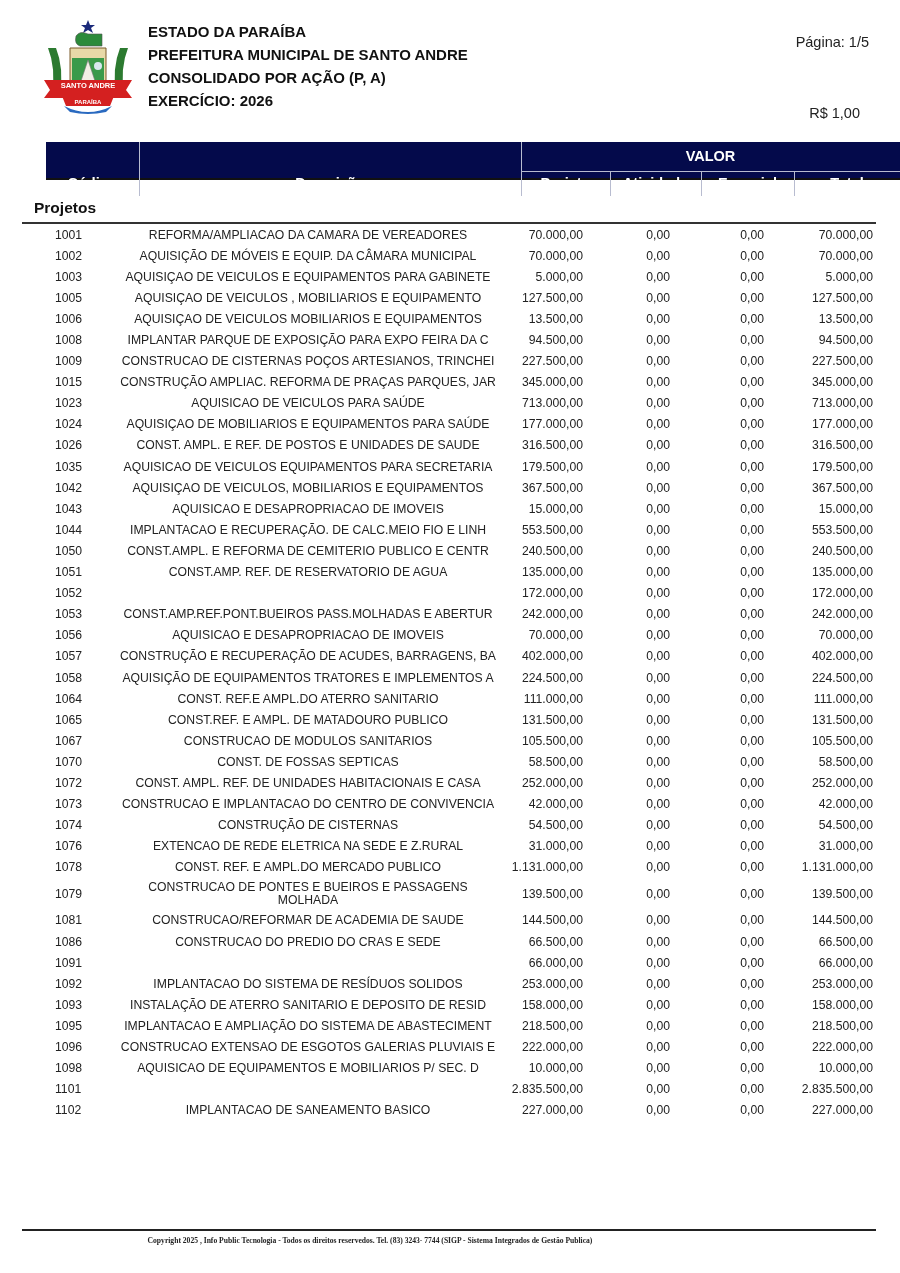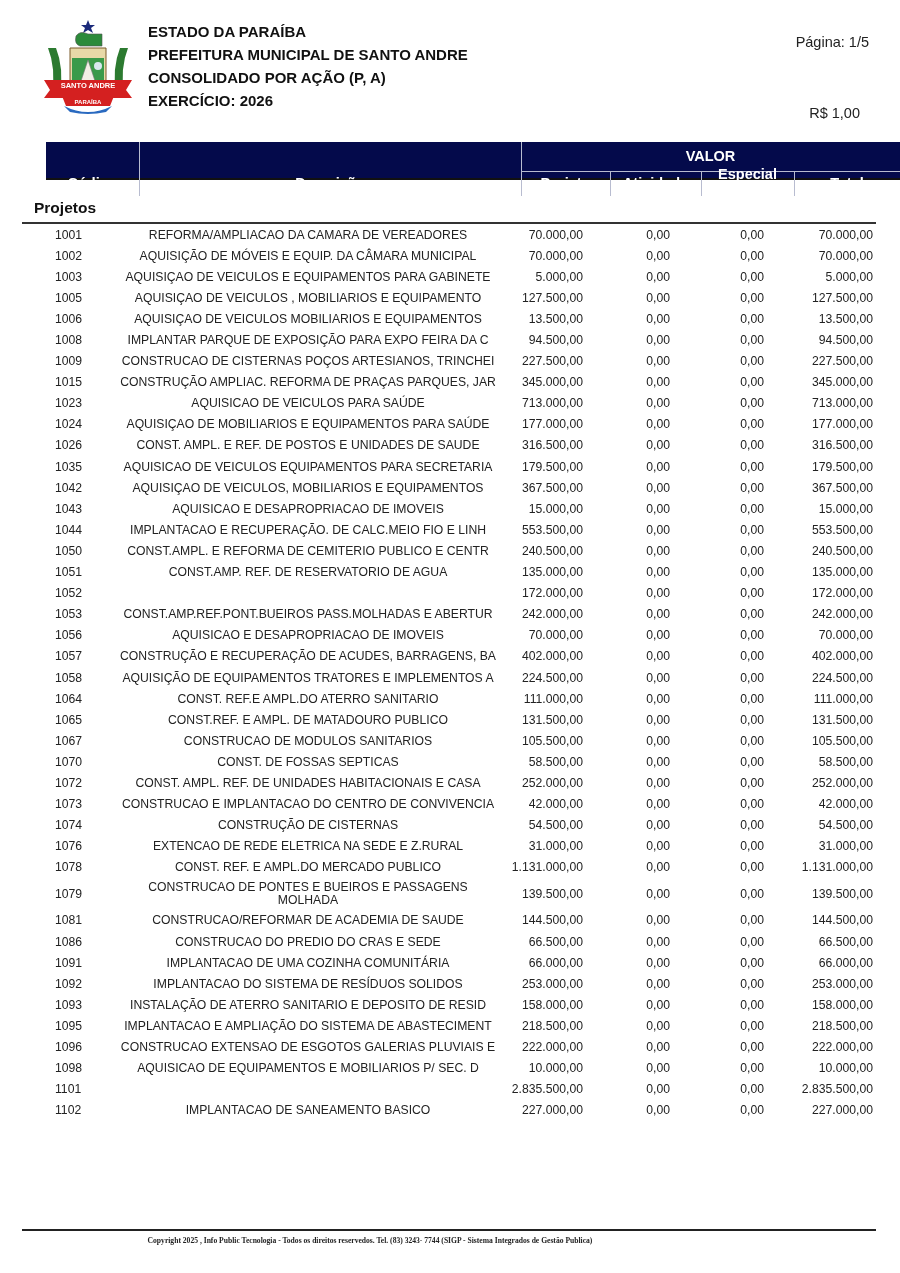--- a/index.html
+++ b/index.html
@@ -69,21 +69,21 @@
   <div class="hline" style="left:475px; top:29px; width:379px;"></div>
   <div class="vline" style="left:564px; top:29px; height:25px;"></div>
   <div class="vline" style="left:655px; top:29px; height:25px;"></div>
   <div class="vline" style="left:748px; top:29px; height:25px;"></div>
 
   <div class="th" style="left:475px; width:379px; top:6px;">VALOR</div>
   <div class="th" style="left:0; width:93px; top:33px;">Código</div>
   <div class="th" style="left:93px; width:382px; top:33px;">Descrição</div>
   <div class="th" style="left:475px; width:89px; top:33px;">Projeto</div>
   <div class="th" style="left:564px; width:91px; top:33px;">Atividade</div>
-  <div class="th" style="left:655px; width:93px; top:24px;">Especial</div>
+  <div class="th" style="left:655px; width:93px; top:33px;">Especial</div>
   <div class="th" style="left:748px; width:106px; top:33px;">Total</div>
 </div>
 
 <div class="section">Projetos</div>
 <div class="section-rule"></div>
 
 <div class="rows" id="rows">
     <div class="row">
       <span class="c-code">1001</span>
       <span class="c-desc">REFORMA/AMPLIACAO DA CAMARA DE VEREADORES</span>
@@ -350,21 +350,20 @@
     <div class="row">
       <span class="c-code">1086</span>
       <span class="c-desc">CONSTRUCAO DO PREDIO DO CRAS E SEDE</span>
       <span class="c-proj">66.500,00</span>
       <span class="c-ativ">0,00</span>
       <span class="c-esp">0,00</span>
       <span class="c-tot">66.500,00</span>
     </div>
     <div class="row">
       <span class="c-code">1091</span>
-      <span class="c-desc">IMPLANTACAO DE UMA COZINHA COMUNITÁRIA</span>
       <span class="c-proj">66.000,00</span>
       <span class="c-ativ">0,00</span>
       <span class="c-esp">0,00</span>
       <span class="c-tot">66.000,00</span>
     </div>
     <div class="row">
       <span class="c-code">1092</span>
       <span class="c-desc">IMPLANTACAO DO SISTEMA DE RESÍDUOS SOLIDOS</span>
       <span class="c-proj">253.000,00</span>
       <span class="c-ativ">0,00</span>

